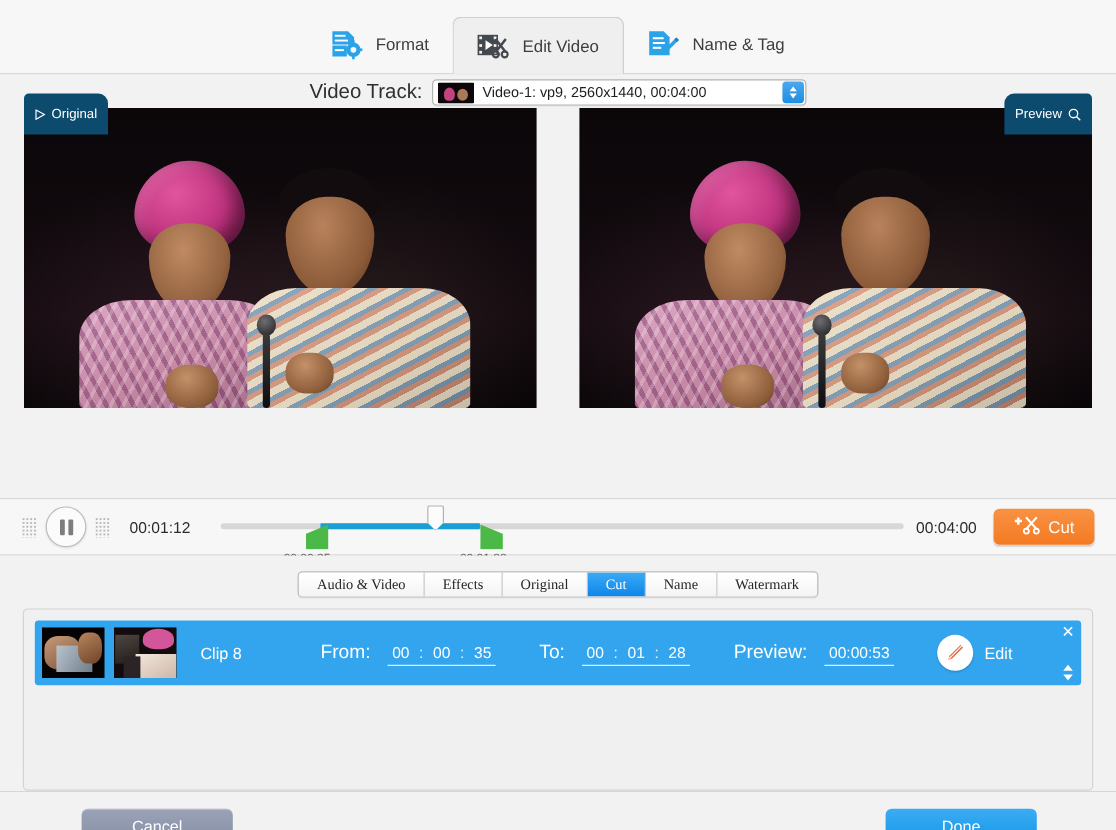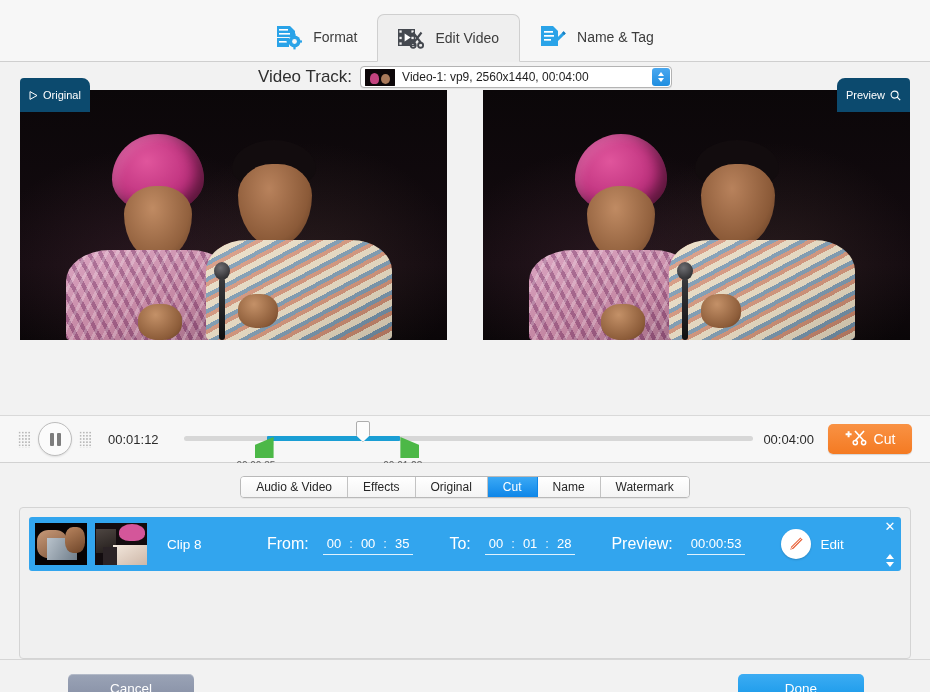--- a/index.html
+++ b/index.html
@@ -235,21 +235,21 @@
   }
 
   
   .lower {
     flex: 1 1 auto;
     background: #f2f2f2;
     position: relative;
     padding: 13px 19px 0 19px;
   }
   .subtabs {
-    display:flex; justify-content:center; margin-bottom: 9px;
+    display:flex; justify-content:center; margin-bottom: 9px; font-family: Liberation Serif, serif;
   }
   .subtabs-inner {
     display:flex; border:1px solid #b9b9b9; border-radius:4px; overflow:hidden;
     box-shadow:0 1px 0 rgba(0,0,0,.05);
   }
   .stab {
     height:20px; padding:0 15px; font-size:12px; color:#262626;
     background: linear-gradient(#ffffff,#f4f4f4);
     border-right:1px solid #c3c3c3;
     display:flex; align-items:center; justify-content:center;

